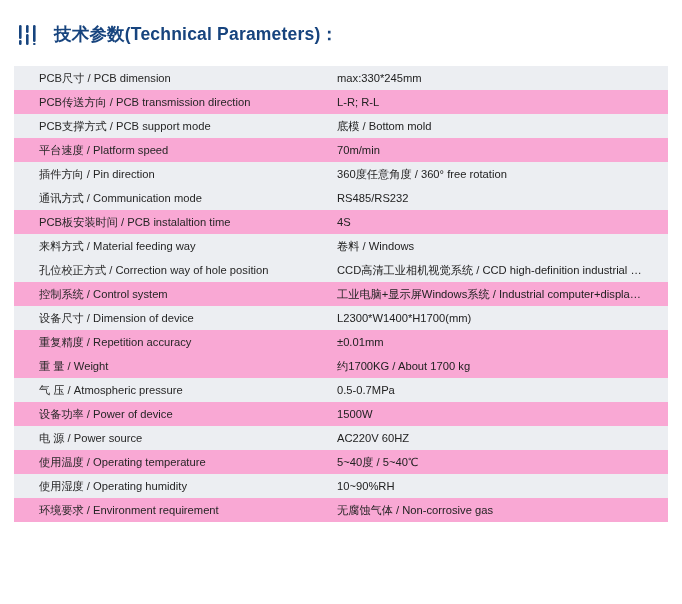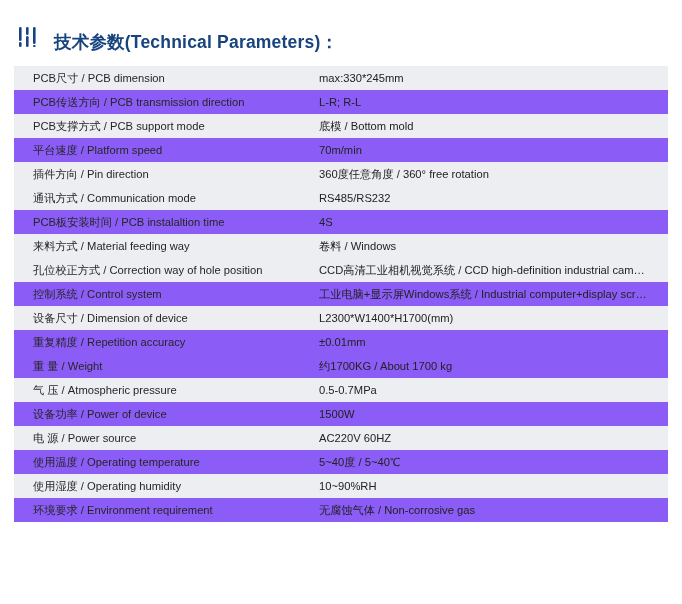--- a/index.html
+++ b/index.html
@@ -16,21 +16,21 @@
   }
   .page {
     position: relative;
     width: 682px;
     height: 604px;
     box-sizing: border-box;
   }
   
   .header {
     display: flex;
-    align-items: flex-end;
+    align-items: center;
     padding: 18px 0 14px 14px;
     height: 34px;
     box-sizing: content-box;
   }
   .header-icon {
     flex: 0 0 auto;
     width: 30px;
     height: 30px;
     margin-right: 10px;
     display: block;
@@ -48,37 +48,37 @@
     width: 654px;
     margin: 0 auto;
     border-collapse: collapse;
     table-layout: fixed;
     font-size: 11.2px;
   }
   .spec-table tr {
     height: 24px;
   }
   .spec-table td {
-    padding: 0 19px;
+    padding: 0 25px;
     vertical-align: middle;
     border: none;
     white-space: nowrap;
     overflow: hidden;
     text-overflow: ellipsis;
     line-height: 1.25;
     color: #262626;
   }
   .spec-table td.c-label {
     width: 248px;
   }
   .spec-table tr.alt td {
     background: #eceef2;
   }
   .spec-table tr.plain td {
-    background: #8b5cf6;
+    background: #f9a8d4;
   }
   .spec-table td.c-value {
     color: #222222;
   }
 </style>
 </head>
 <body>
 
 <div class="page">
 

